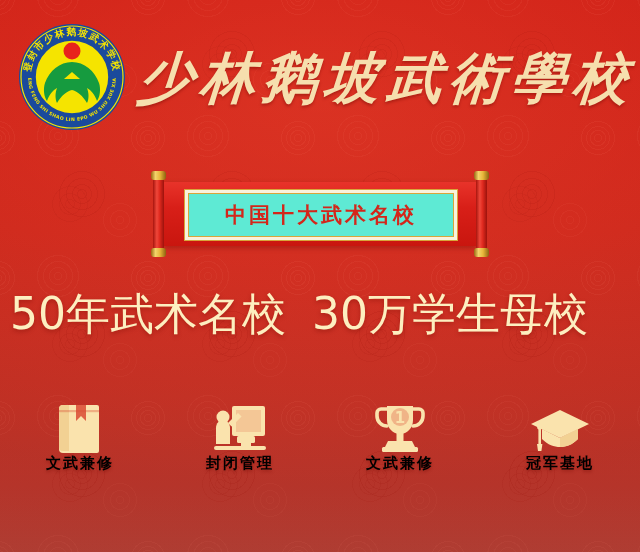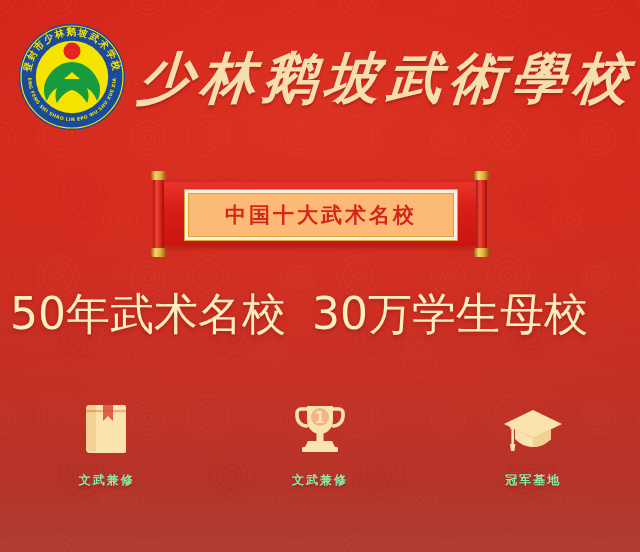--- a/index.html
+++ b/index.html
@@ -107,21 +107,21 @@
     height: 64px;
     background: linear-gradient(180deg, #e8332a 0%, #d81f18 40%, #c9160f 100%);
     box-shadow: 0 2px 5px rgba(110,8,4,.35);
   }
   .scroll-panel {
     position: absolute;
     left: 42px;
     top: 21px;
     width: 272px;
     height: 50px;
-    background: #fdba74;
+    background: #5eead4;
     border: 1px solid #d8a53a;
     box-shadow: inset 0 0 0 3px #f9f2dc, inset 0 0 0 4px #d8a53a;
     display: flex;
     align-items: center;
     justify-content: center;
   }
   .scroll-text {
     color: #d4261a;
     font-family: "DejaVu Sans", "Liberation Sans", sans-serif;
     font-size: 21px;
@@ -188,24 +188,23 @@
   }
   .feature-icon {
     width: 60px;
     height: 56px;
     display: flex;
     align-items: flex-end;
     justify-content: center;
   }
   .feature-icon svg { display: block; }
   .feature-label {
-    margin-top: 18px;
-    color: #86efac;
+    color: #000000;
     font-family: "DejaVu Sans", "Liberation Sans", sans-serif;
-    font-size: 12px;
+    font-size: 15px;
     font-weight: bold;
     letter-spacing: 2px;
     text-shadow: 0 2px 3px rgba(120,12,6,.40);
     white-space: nowrap;
   }
 </style>
 </head>
 <body>
 
 <div class="poster">
@@ -284,20 +283,35 @@
         <svg width="46" height="52" viewBox="0 0 46 52" aria-hidden="true">
           <path d="M6 3 h34 a2 2 0 0 1 2 2 v44 a2 2 0 0 1 -2 2 h-34 a4 4 0 0 1 -4 -4 v-40 a4 4 0 0 1 4 -4 z" fill="#fae3ad"></path>
           <path d="M6 3 h6 v46 h-6 a4 4 0 0 1 -4 -4 v-38 a4 4 0 0 1 4 -4 z" fill="#f2d193"></path>
           <rect x="2" y="8" width="40" height="2.2" fill="#d94a33" opacity=".35"></rect>
           <path d="M19 3 h10 v16 l-5 -5 l-5 5 z" fill="#d94a33" opacity=".85"></path>
         </svg>
       </div>
       <div class="feature-label">文武兼修</div>
     </div>
 
+    <div class="feature">
+      <div class="feature-icon">
+        <svg width="54" height="50" viewBox="0 0 54 50" aria-hidden="true">
+          <rect x="19" y="2" width="33" height="30" rx="2" fill="#fae3ad"></rect>
+          <rect x="23" y="6" width="25" height="22" fill="#d94a33" opacity=".18"></rect>
+          <circle cx="10" cy="13" r="6.5" fill="#fae3ad"></circle>
+          <path d="M3 24 c0-5 3.4-8 7-8 s7 3 7 8 v16 h-14 z" fill="#fae3ad"></path>
+          <path d="M15 19 l10 -10 l3.6 3.4 l-10 10 z" fill="#fae3ad"></path>
+          <rect x="24" y="32" width="18" height="7" rx="1.5" fill="#fae3ad"></rect>
+          <rect x="28" y="39" width="10" height="5" fill="#fae3ad"></rect>
+          <rect x="1" y="42" width="52" height="4" rx="2" fill="#fae3ad"></rect>
+        </svg>
+      </div>
+      <div class="feature-label">封闭管理</div>
+    </div>
 
     <div class="feature">
       <div class="feature-icon">
         <svg width="52" height="52" viewBox="0 0 52 52" aria-hidden="true">
           <path d="M13 4 h26 v14 c0 8 -6 14 -13 14 s-13 -6 -13 -14 z" fill="#fae3ad"></path>
           <path d="M13 7 h-6 a4 4 0 0 0 -4 4 v3 c0 6 5 10 10 10" fill="none" stroke="#fae3ad" stroke-width="3.6" stroke-linecap="round"></path>
           <path d="M39 7 h6 a4 4 0 0 1 4 4 v3 c0 6 -5 10 -10 10" fill="none" stroke="#fae3ad" stroke-width="3.6" stroke-linecap="round"></path>
           <rect x="22.5" y="31" width="7" height="8" fill="#fae3ad"></rect>
           <path d="M14 39 h24 l3 6 h-30 z" fill="#fae3ad"></path>
           <rect x="8" y="45" width="36" height="5" rx="1.5" fill="#fae3ad"></rect>

